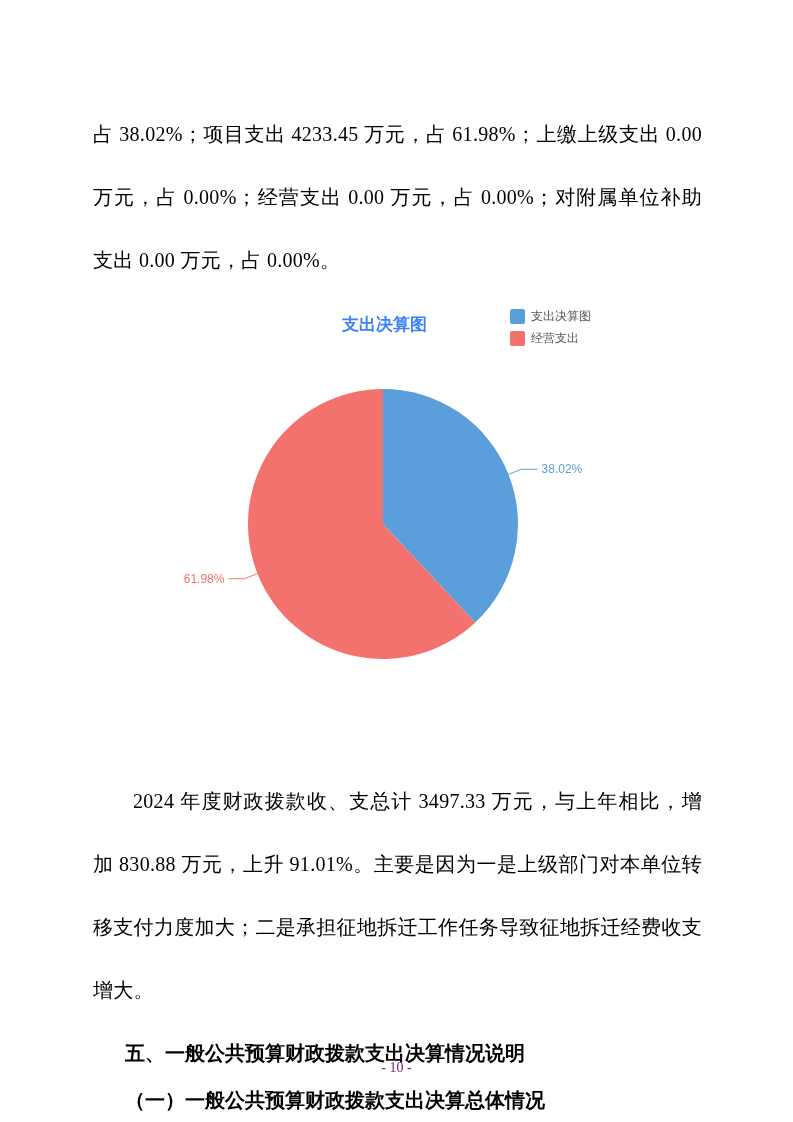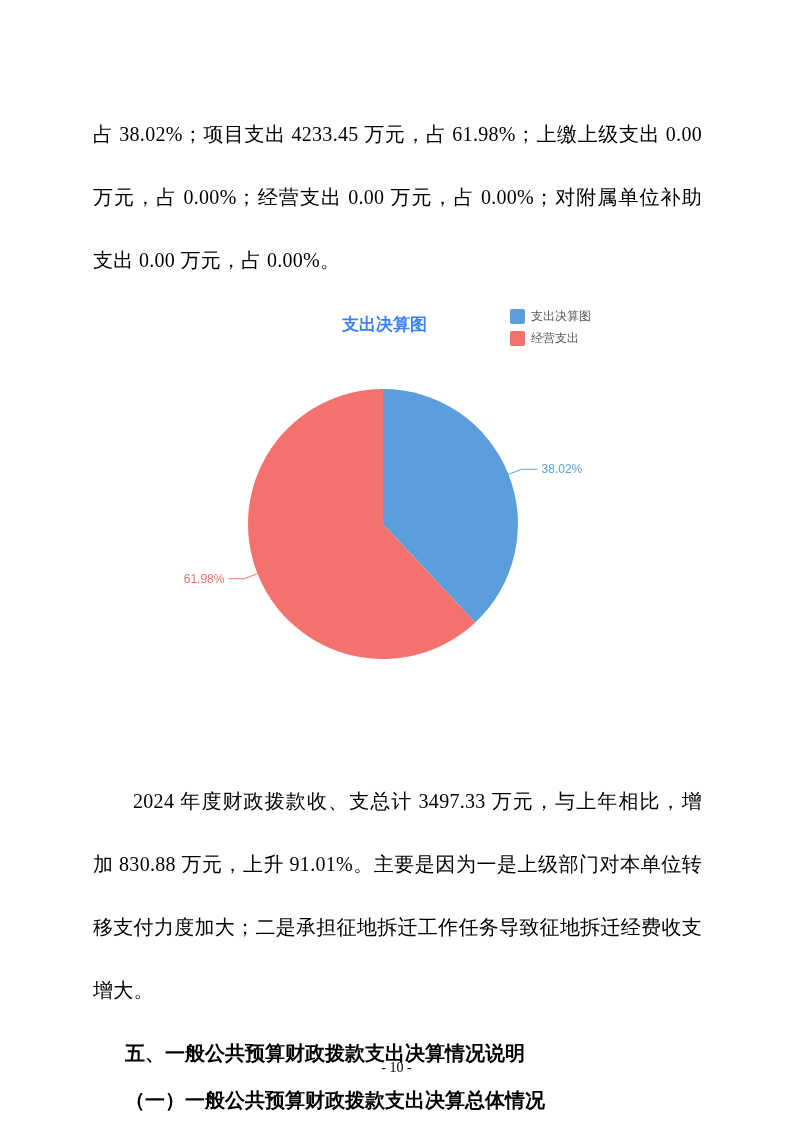--- a/index.html
+++ b/index.html
@@ -64,21 +64,21 @@
     font-family:"Liberation Sans","DejaVu Sans",sans-serif;
     font-size:12px;
   }
   .page-footer{
     position:absolute;
     left:0;right:0;
     top:1058px;
     text-align:center;
     font-size:14px;
     line-height:20px;
-    color:#000000;
+    color:#701a75;
   }
 </style>
 </head>
 <body>
 
 <div class="page">
 
   <p class="body-text">占 38.02%；项目支出 4233.45 万元，占 61.98%；上缴上级支出 0.00 万元，占 0.00%；经营支出 0.00 万元，占 0.00%；对附属单位补助支出 0.00 万元，占 0.00%。</p>
 
   <div class="chart-block">

